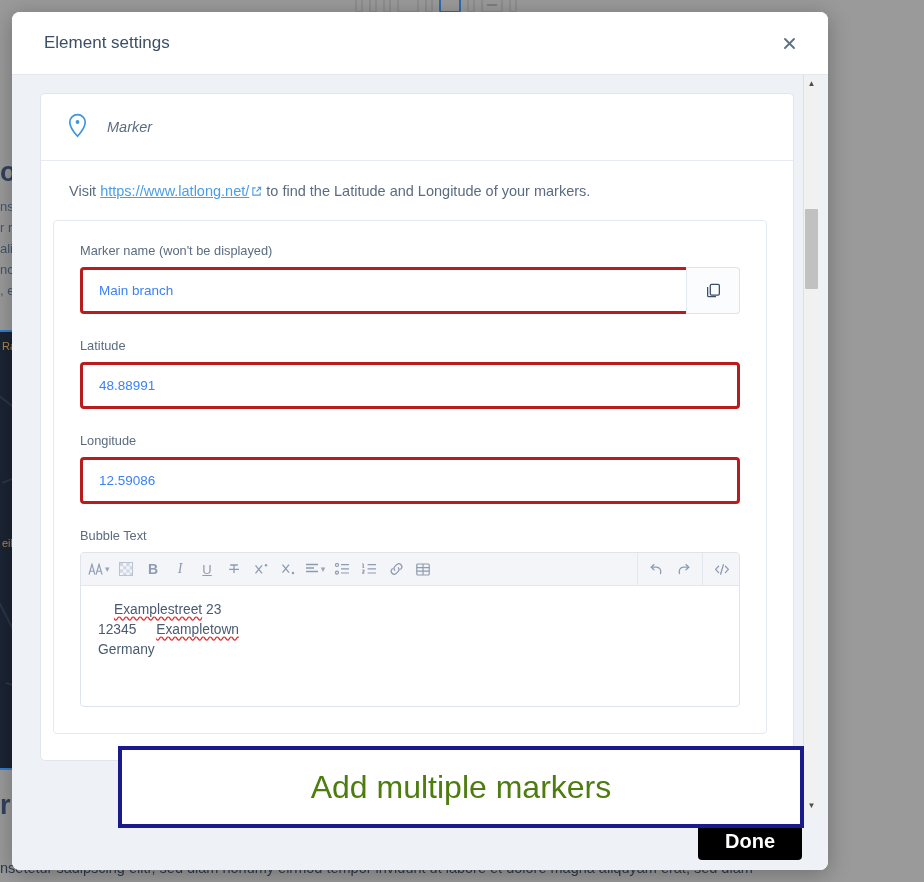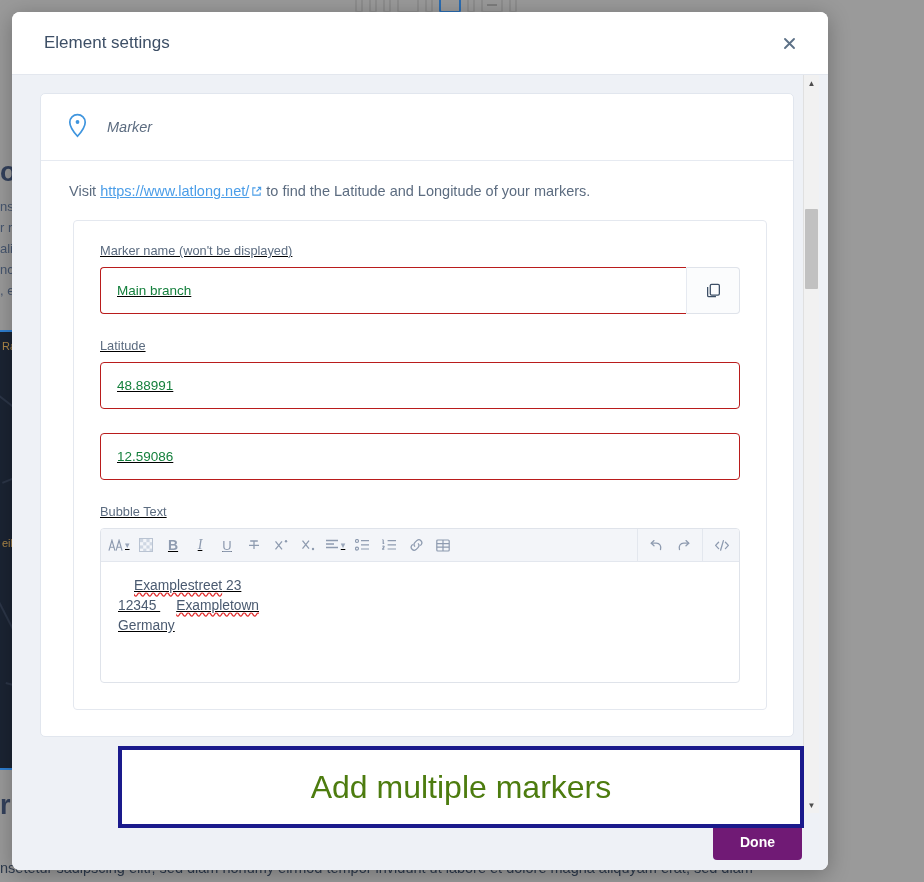--- a/index.html
+++ b/index.html
@@ -152,25 +152,25 @@
   .field:last-child { margin-bottom: 0; }
   .field-label {
     display: block;
     font-size: 12.8px; color: #5c6c80;
     margin-bottom: 9px;
   }
   .input-wrap { display: flex; }
   .text-input {
     flex: 1 1 auto;
     height: 47px;
-    border: 1px solid #b91c1c;
+    border: 3px solid #b91c1c;
     border-radius: 4px;
     padding: 0 16px;
     font-size: 13.5px;
-    color: #15803d;
+    color: #3b82f6;
     font-family: "Liberation Sans", sans-serif;
     background: #fff;
     outline: none;
   }
   .input-wrap.with-btn .text-input {
     border-top-right-radius: 0; border-bottom-right-radius: 0;
     border-right: none;
   }
   .copy-btn {
     width: 54px; height: 47px;
@@ -251,27 +251,27 @@
   }
 
   .modal-footer {
     flex: 0 0 57px; height: 57px;
     background: #eef1f6;
     border-top: none;
     display: flex; align-items: center; justify-content: flex-end;
     padding-right: 26px;
   }
   .done-btn {
-    background: #701a75;
+    background: #000000;
     color: #fff;
     border: none;
     border-radius: 4px;
     height: 37px;
     padding: 0 27px;
-    font-size: 14px;
+    font-size: 20px;
     font-weight: 700;
     cursor: pointer;
     font-family: "Liberation Sans", sans-serif;
   }
 
   
   #annotation {
     position: absolute;
     left: 118px; top: 746px;
     width: 686px; height: 82px;
@@ -351,21 +351,21 @@
         </div>
 
         <div class="hint-row">
           <span>Visit </span><a href="#">https://www.latlong.net/</a><span class="ext-icon"><svg width="11" height="11" viewBox="0 0 12 12" fill="none" stroke="#4a9de8" stroke-width="1.2">
                 <path d="M5 2H2v8h8V7"></path>
                 <path d="M7.5 1.5H10.5V4.5"></path>
                 <path d="M10.3 1.7L6 6"></path>
               </svg></span><span> to find the Latitude and Longitude of your markers.</span>
         </div>
 
-        <div style="padding:0 26px 26px 32px;text-decoration:underline;">
+        <div style="padding:0 26px 26px 12px;">
           <div class="inner-card">
 
             <div class="field">
               <label class="field-label">Marker name (won't be displayed)</label>
               <div class="input-wrap with-btn">
                 <input class="text-input" type="text" value="Main branch" style="">
                 <div class="copy-btn">
                   <svg width="17" height="17" viewBox="0 0 18 18" fill="none" stroke="#3d4f66" stroke-width="1.35">
                     <rect x="5.6" y="2.4" width="9.6" height="11.4" rx="1.4"></rect>
                     <path d="M11.6 15.6H4.2a1.4 1.4 0 0 1-1.4-1.4V5.2"></path>
@@ -375,20 +375,21 @@
             </div>
 
             <div class="field">
               <label class="field-label">Latitude</label>
               <div class="input-wrap">
                 <input class="text-input" type="text" value="48.88991" style="">
               </div>
             </div>
 
             <div class="field">
+              <label class="field-label">Longitude</label>
               <div class="input-wrap">
                 <input class="text-input" type="text" value="12.59086" style="">
               </div>
             </div>
 
             <div class="field">
               <label class="field-label">Bubble Text</label>
 
               <div class="editor">
                 <div class="editor-toolbar">

